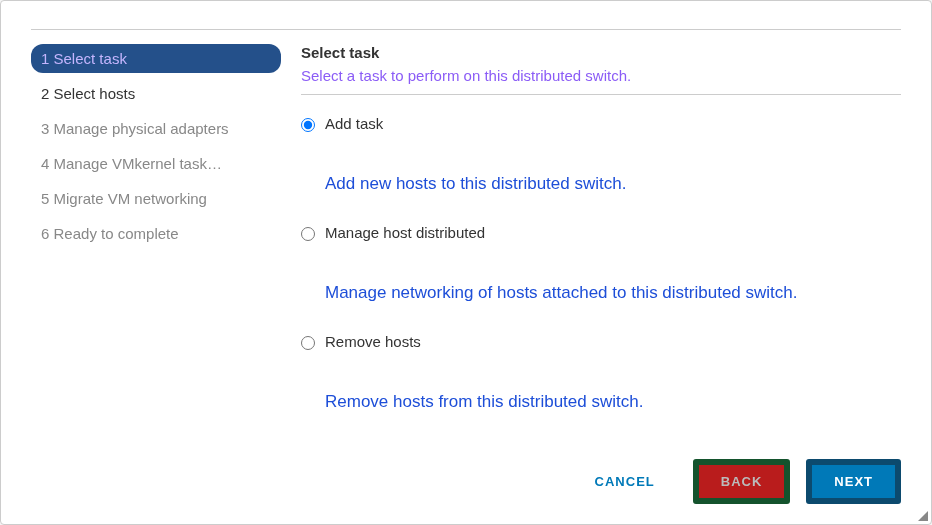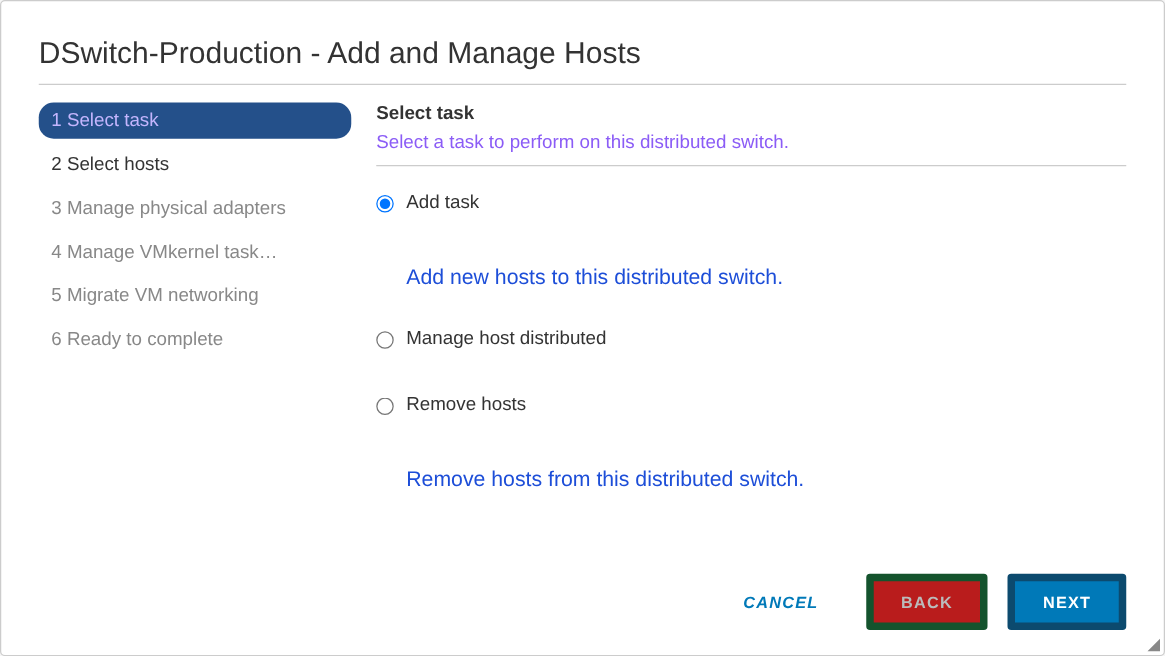--- a/index.html
+++ b/index.html
@@ -127,21 +127,20 @@
       letter-spacing: 1px;
       border-radius: 3px;
       cursor: pointer;
       font-family: inherit;
     }
     .btn-cancel {
       background: none;
       border: none;
       color: #0079b8;
       text-transform: uppercase;
-      font-style: italic;
     }
     .btn-back {
       background: #b91c1c;
       border: 6px solid #14532d;
       color: #bbb;
       text-transform: uppercase;
       cursor: not-allowed;
     }
     .btn-next {
       background: #0079b8;
@@ -166,21 +165,20 @@
       height: 0;
       border-style: solid;
       border-width: 0 0 10px 10px;
       border-color: transparent transparent #888 transparent;
     }
   </style>
 </head>
 <body>
 
 <div class="dialog">
-  <h1 class="dialog-title">DSwitch-Production - Add and Manage Hosts</h1>
   <div class="title-divider"></div>
 
   <div class="content">
     <div class="steps">
       <div class="step active">
         <span>1</span>
         <span>Select task</span>
       </div>
       <div class="step enabled">
         <span>2</span>
@@ -216,20 +214,21 @@
             <label class="radio-label">Add task</label>
           </div>
           <div class="radio-desc">Add new hosts to this distributed switch.</div>
         </div>
 
         <div>
           <div class="radio-option">
             <input type="radio" name="task" style="">
             <label class="radio-label">Manage host distributed</label>
           </div>
+          <div class="radio-desc">Manage networking of hosts attached to this distributed switch.</div>
         </div>
 
         <div>
           <div class="radio-option">
             <input type="radio" name="task" style="">
             <label class="radio-label">Remove hosts</label>
           </div>
           <div class="radio-desc">Remove hosts from this distributed switch.</div>
         </div>
       </div>

